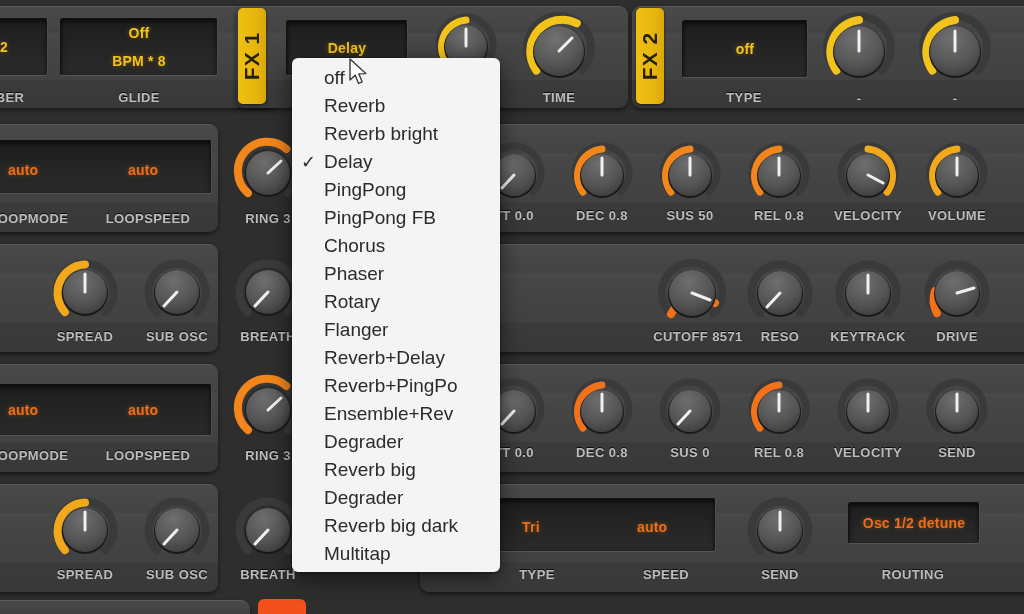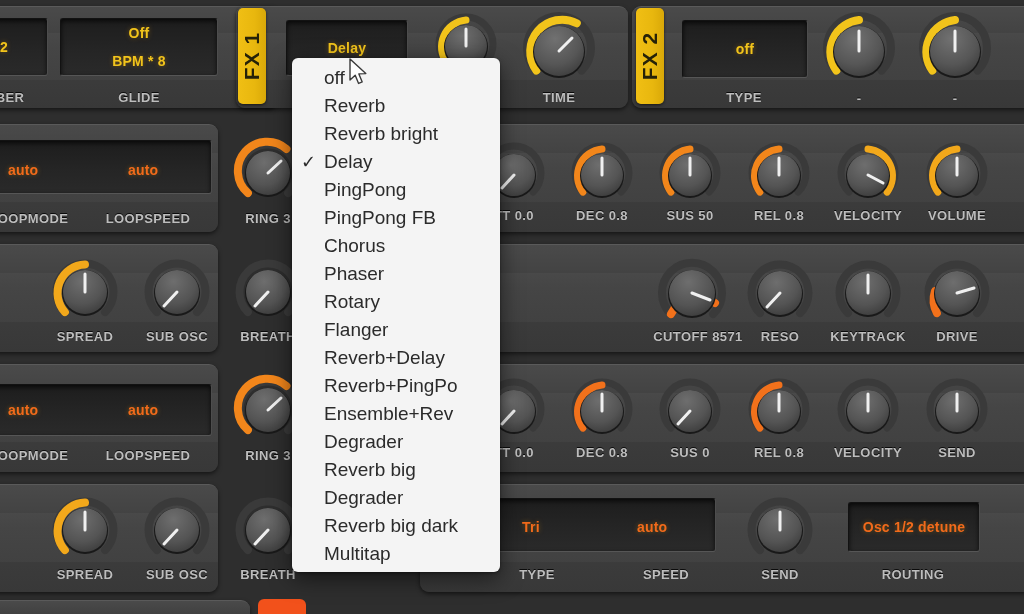--- a/index.html
+++ b/index.html
@@ -530,21 +530,21 @@
   <div class="knob" style="left:780px; top:531px;">
     <svg width="78" height="78" viewBox="0 0 78 78">
       <path d="M 18.9 58.1 A 28.5 28.5 0 1 1 59.1 58.1" fill="none" stroke="#3a3a3a" stroke-width="8" stroke-linecap="round"></path>
       <circle cx="39" cy="39" r="23" fill="#191919"></circle>
       <circle cx="39" cy="38" r="22" fill="url(#kg1)"></circle>
       <line x1="39" y1="38" x2="39" y2="20" stroke="#f0f0f0" stroke-width="3" stroke-linecap="round"></line>
     </svg>
   </div>
   <div class="cap" style="left:780px; top:567px;">SEND</div>
 
-  <div class="lcd" style="left:848px; top:502px; width:132px; height:50px;">
+  <div class="lcd" style="left:848px; top:502px; width:132px; height:42px;">
     <div class="lcd-txt lcd-orange">Osc 1/2 detune</div>
   </div>
   <div class="cap" style="left:913px; top:567px;">ROUTING</div>
 
   <div class="panel" style="left:-40px; top:600px; width:290px; height:40px;"></div>
   <div class="orange-nub" style="left:258px; top:599px; width:48px; height:20px;"></div>
 
   <div id="menu" style="left:292px; top:58px; width:208px;">
 
   <div class="mi"><span>off</span></div>

